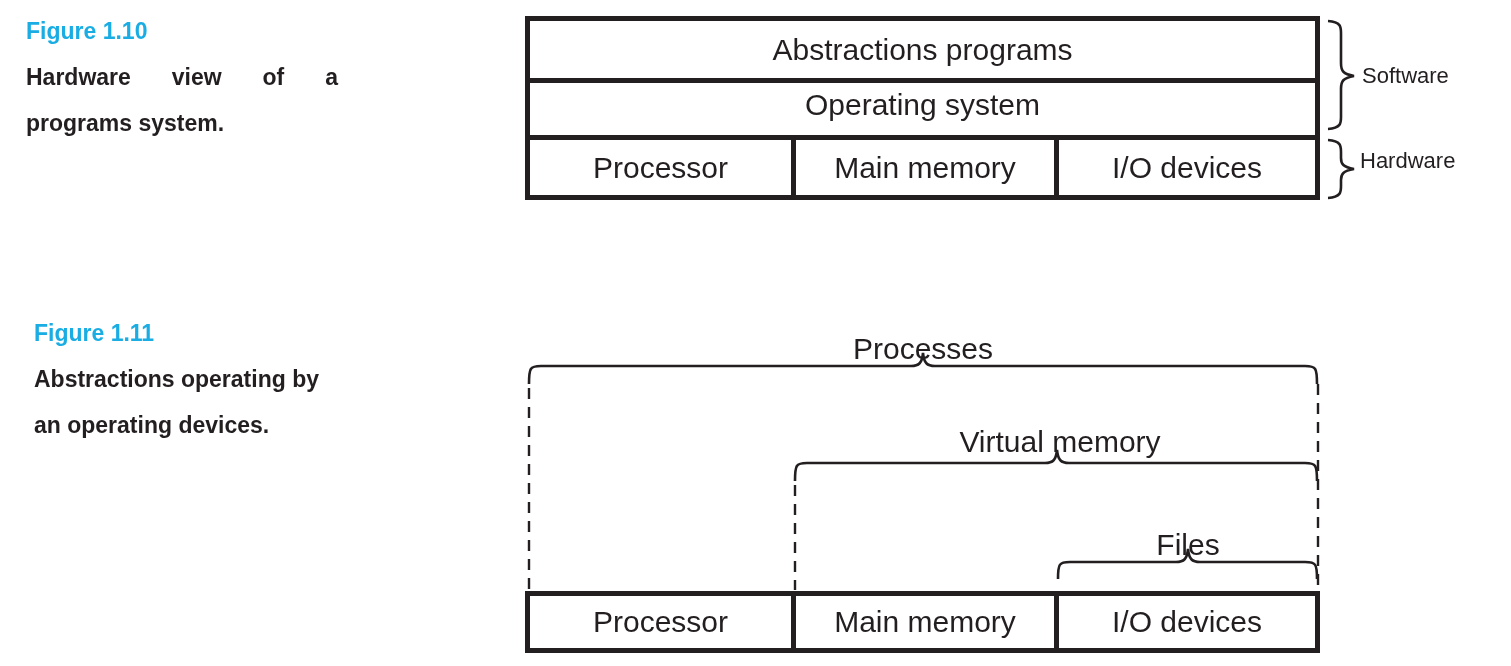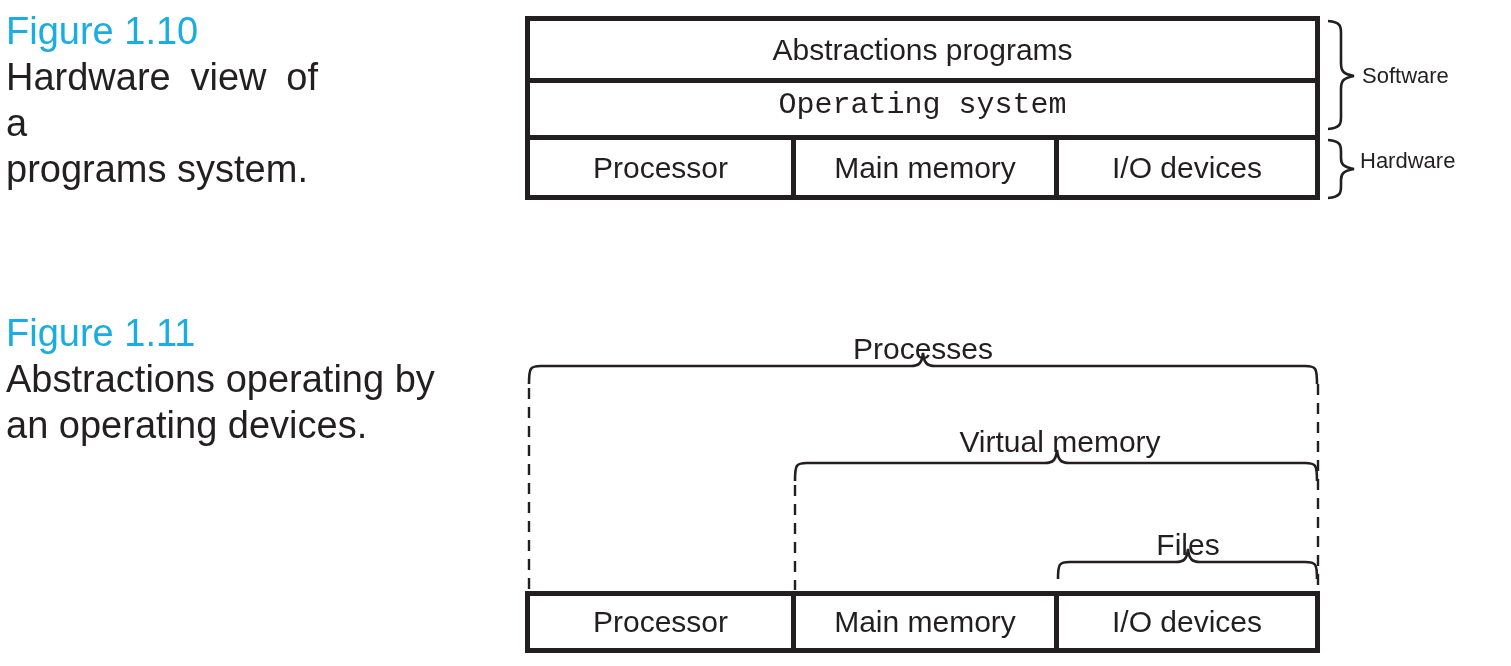--- a/index.html
+++ b/index.html
@@ -12,24 +12,25 @@
     width: 1511px;
     height: 666px;
     background: #ffffff;
     overflow: hidden;
     font-family: "Liberation Sans", sans-serif;
     color: #231f20;
   }
   
   .caption {
     position: absolute;
-    font-weight: normal;
-    font-size: 38px;
+    font-weight: bold;
+    font-size: 23px;
     line-height: 46px;
     color: #231f20;
+    margin-left: 20px;
   }
   .cap-title { color: #1aade4; }
   .cap-justify {
     width: 312px;
     text-align: justify;
     text-align-last: justify;
   }
   
   .box {
     position: absolute;
@@ -100,29 +101,29 @@
     <div>programs system.</div>
   </div>
 
   <div class="box" style="left:525px; top:16px; width:795px; height:184px;"></div>
   <div class="hline" style="left:525px; top:78px;  width:795px;"></div>
   <div class="hline" style="left:525px; top:135px; width:795px;"></div>
   <div class="vline" style="left:791px;  top:135px; height:65px;"></div>
   <div class="vline" style="left:1054px; top:135px; height:65px;"></div>
 
   <div class="lbl" style="left:530px; top:21px;  width:785px; height:57px;">Abstractions programs</div>
-  <div class="lbl" style="left:530px; top:83px;  width:785px; height:44px;font-family:Liberation Mono, monospace;">Operating system</div>
+  <div class="lbl" style="left:530px; top:83px;  width:785px; height:44px;">Operating system</div>
   <div class="lbl" style="left:530px;  top:140px; width:261px; height:55px;">Processor</div>
   <div class="lbl" style="left:796px;  top:140px; width:258px; height:55px;">Main memory</div>
   <div class="lbl" style="left:1059px; top:140px; width:256px; height:55px;">I/O devices</div>
 
   <div class="brace-side-lbl" style="left:1362px; top:56px;">Software</div>
   <div class="brace-side-lbl" style="left:1360px; top:141px;">Hardware</div>
 
-  <div class="caption" style="left:6px; top:310px;">
+  <div class="caption" style="left:14px; top:310px;">
     <div class="cap-title">Figure 1.11</div>
     <div>Abstractions operating by</div>
     <div>an operating devices.</div>
   </div>
 
   <div class="free-lbl centered" style="left:773px;  top:320px;">Processes</div>
   <div class="free-lbl centered" style="left:910px;  top:413px;">Virtual memory</div>
   <div class="free-lbl centered" style="left:1038px; top:516px;">Files</div>
 
   <div class="box" style="left:525px; top:591px; width:795px; height:62px;"></div>

